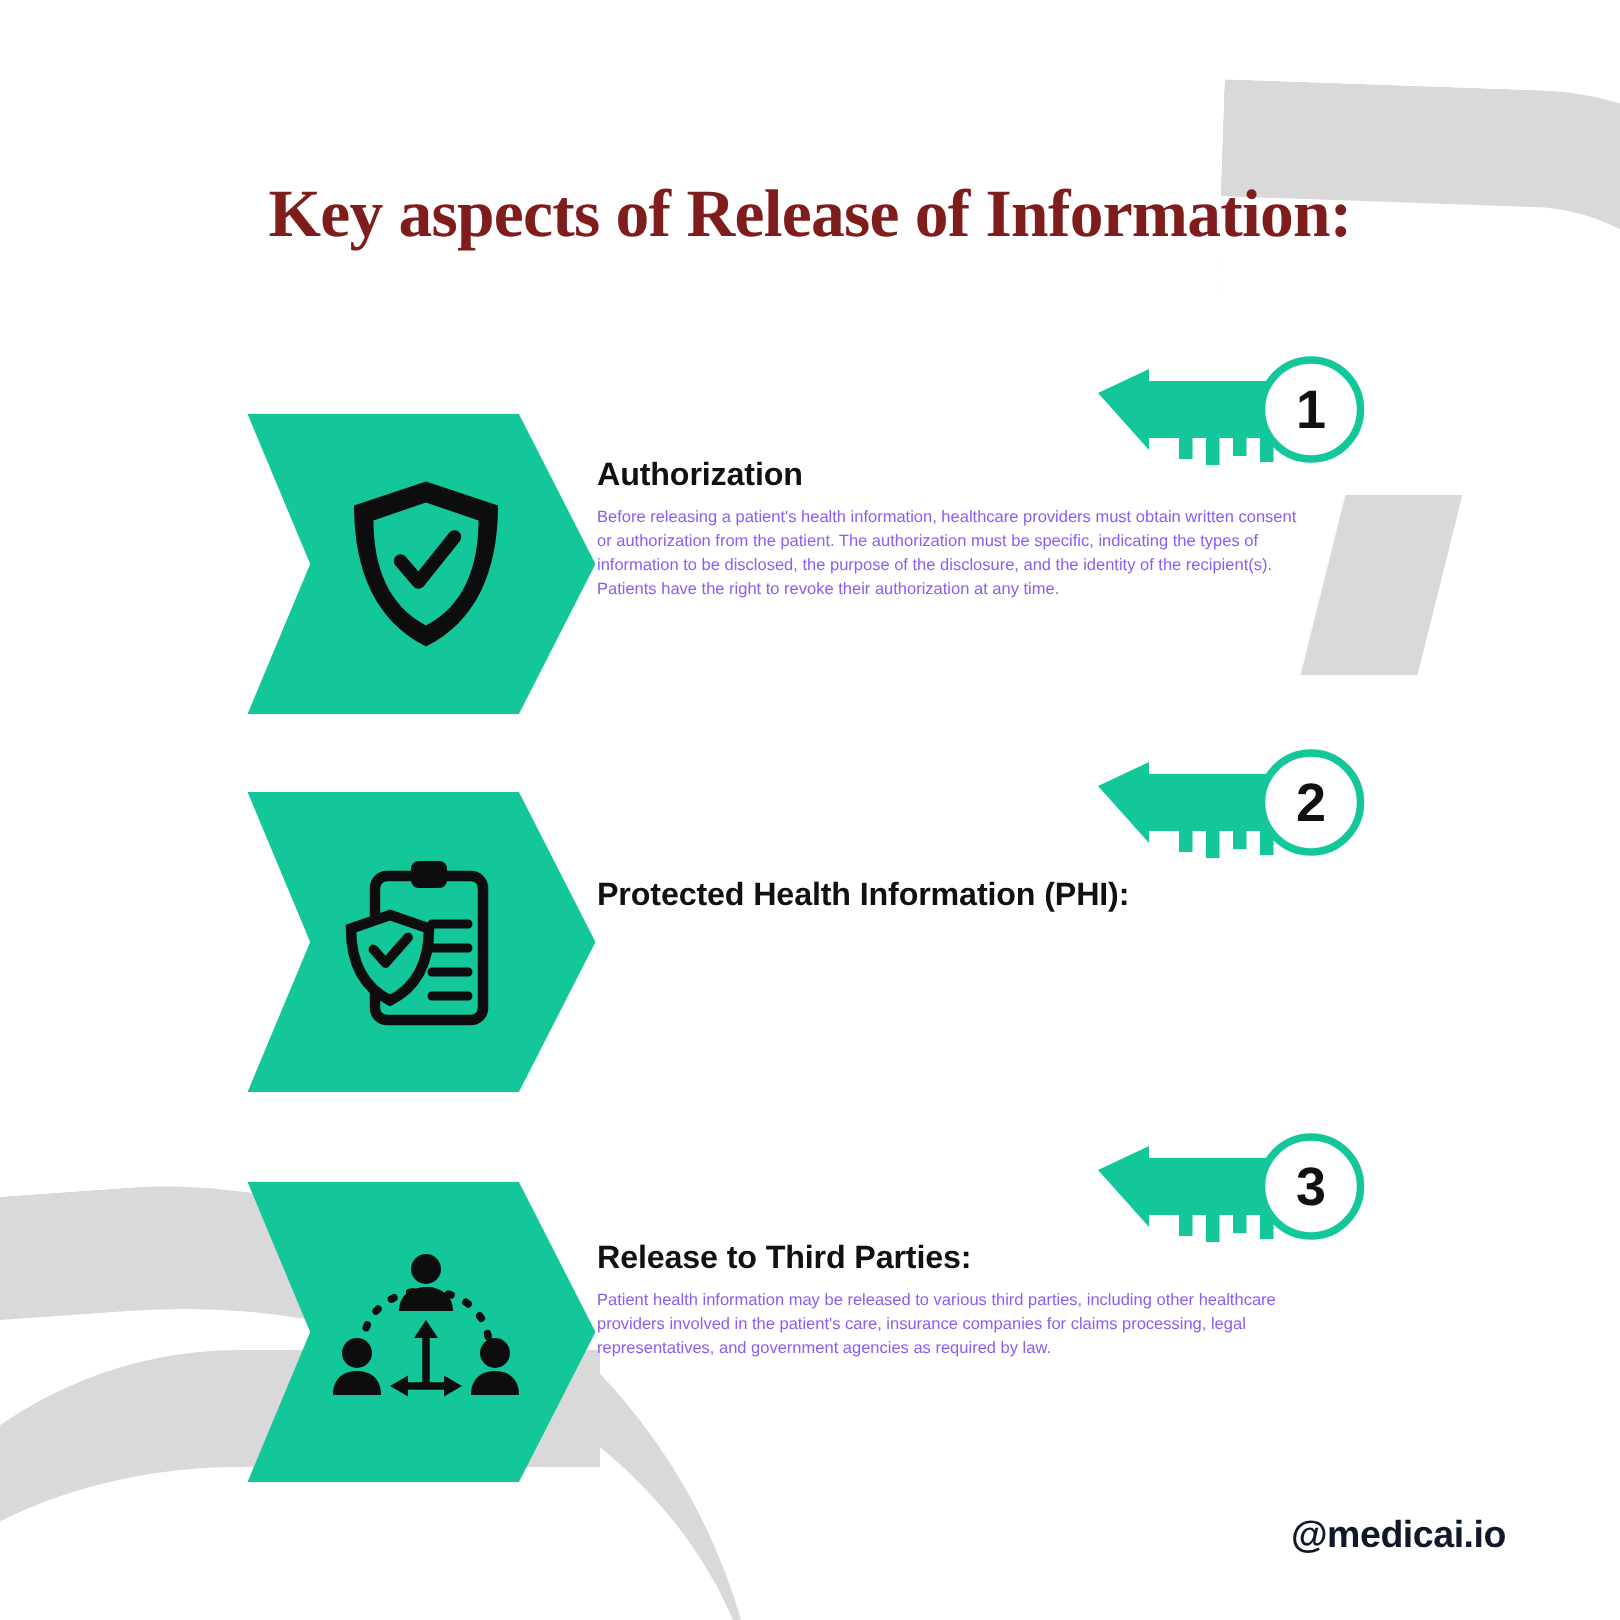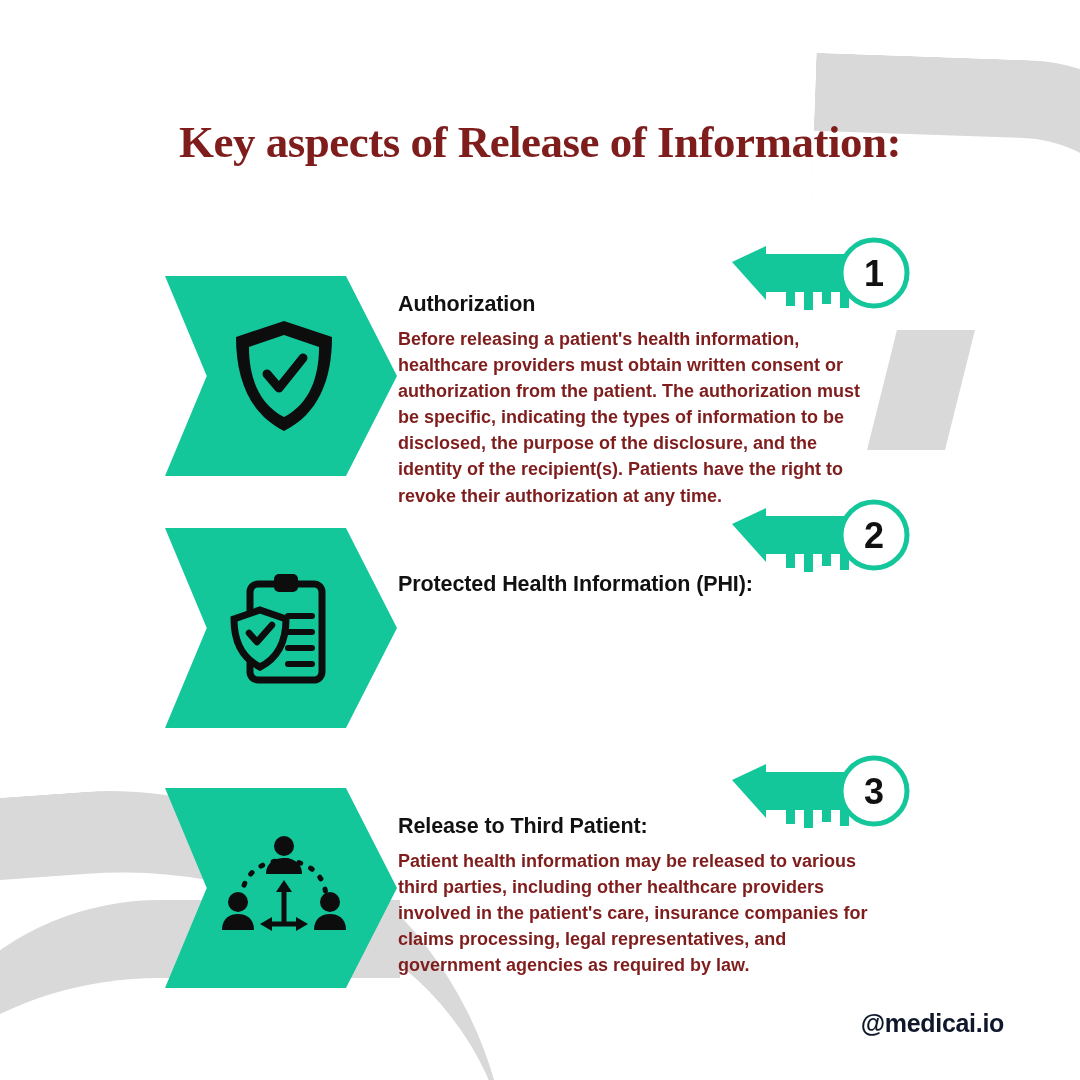--- a/index.html
+++ b/index.html
@@ -117,29 +117,28 @@
   
   .content {
     position: absolute;
     left: 398px;
     width: 470px;
   }
   .row-title {
     font-size: 21.5px;
     font-weight: bold;
     color: #111111;
-    margin: 0 0 9px 0;
+    margin: 12px 0 9px 0;
     letter-spacing: -0.1px;
   }
   .row-body {
-    font-size: 18px;
+    font-size: 11px;
     line-height: 1.45;
-    color: #7f1d1d;
+    color: #8b5cf6;
     margin: 0;
-    font-weight: bold;
   }
 
   
   .key {
     position: absolute;
     width: 190px;
     height: 86px;
   }
   .key svg { display: block; }
 
@@ -287,21 +286,21 @@
               <line x1="46" y1="92" x2="78" y2="92"></line>
             </g>
             <path d="M38 92 L50 85 L50 99 Z" fill="#0d0d0d"></path>
             <path d="M86 92 L74 85 L74 99 Z" fill="#0d0d0d"></path>
           </svg>
         </span>
       </div>
     </div>
 
     <div class="content">
-      <p class="row-title">Release to Third Patient:</p>
+      <p class="row-title">Release to Third Parties:</p>
       <p class="row-body">Patient health information may be released to various third parties, including other healthcare providers involved in the patient's care, insurance companies for claims processing, legal representatives, and government agencies as required by law.</p>
     </div>
 
     <div class="key">
       <svg width="190" height="86" viewBox="0 0 190 86">
         <g fill="#14c79a">
           <path d="M6 30 L40 14 L40 22 L150 22 L150 60 L40 60 L40 68 Z"></path>
           <rect x="60" y="60" width="9" height="14"></rect>
           <rect x="78" y="60" width="9" height="18"></rect>
           <rect x="96" y="60" width="9" height="12"></rect>

